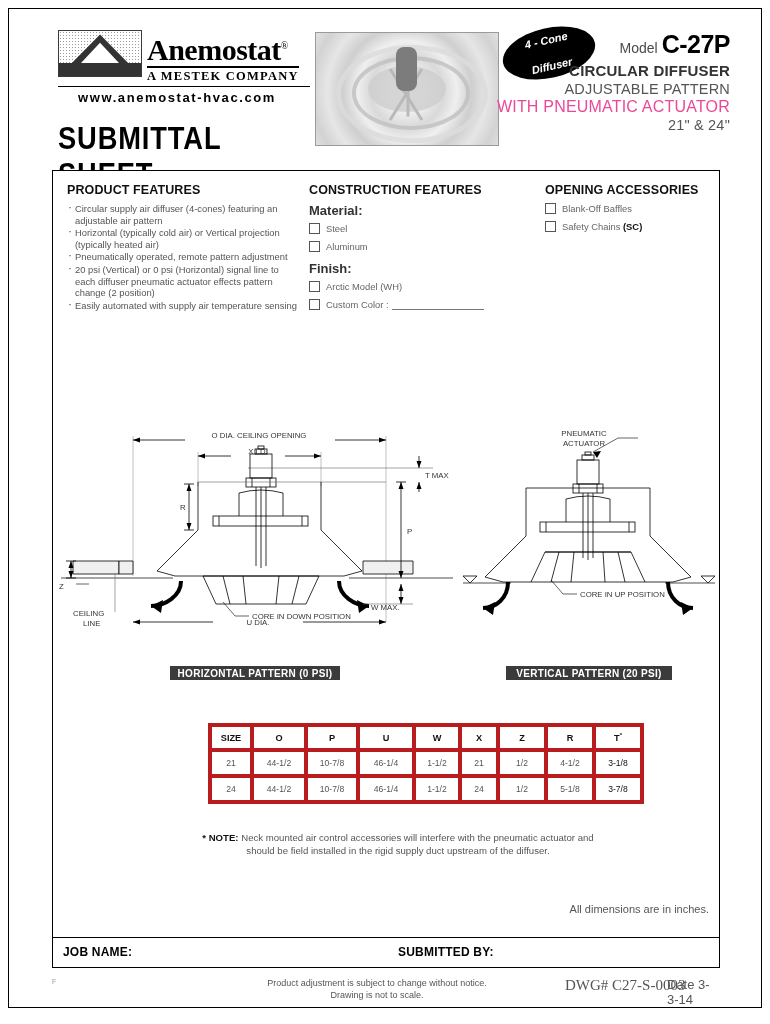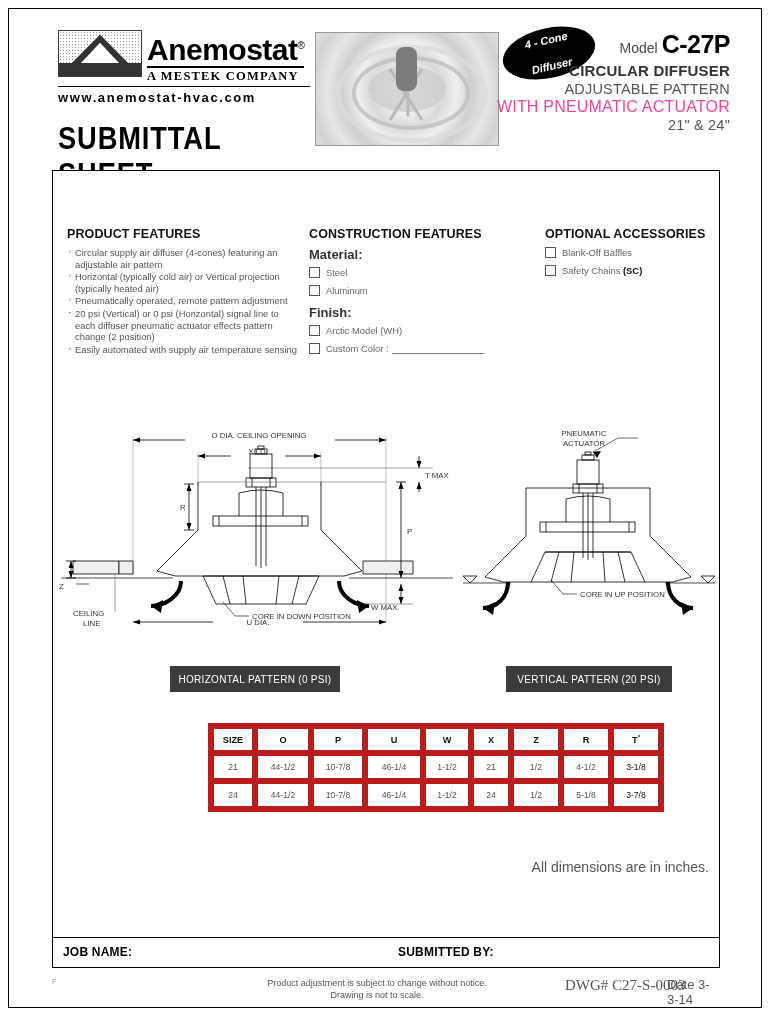--- a/index.html
+++ b/index.html
@@ -15,26 +15,26 @@
   .logo-block{position:absolute;left:8px;top:8px;width:255px;}
   .logo-row{display:flex;align-items:flex-start;}
   .logo-mark{width:82px;height:45px;border:1px solid #3a3a3a;position:relative;overflow:hidden;background:#fff;flex:none;}
   .logo-mark .dots{position:absolute;inset:0;background-image:radial-gradient(#9a9a9a 0.7px, transparent 0.8px);background-size:3px 3px;}
   .logo-mark .tri-dark{position:absolute;left:0;bottom:0;width:100%;height:100%;
       background:#333;clip-path:polygon(0% 100%, 50% 8%, 100% 100%);}
   .logo-mark .tri-white{position:absolute;left:0;bottom:0;width:100%;height:100%;
       background:#fff;clip-path:polygon(12% 100%, 50% 26%, 88% 100%);}
   .logo-mark .band{position:absolute;left:0;bottom:0;width:100%;height:13px;background:#333;}
   .logo-text{margin-left:5px;padding-top:1px;}
-  .brand{font-family:Liberation Sans, sans-serif;font-weight:bold;font-size:30px;line-height:30px;letter-spacing:-0.5px;}
+  .brand{font-family:Liberation Serif, serif;font-weight:bold;font-size:30px;line-height:30px;letter-spacing:-0.5px;}
   .brand sup{font-size:10px;vertical-align:super;font-weight:normal;}
   .brand-rule{border-top:2px solid #000;margin-top:1px;}
   .brand-sub{font-family:"Liberation Serif",serif;font-weight:bold;font-size:12.5px;letter-spacing:1.2px;margin-top:1px;}
   .brand-rule2{border-top:1px solid #000;margin-top:2px;width:252px;}
-  .website{font-size:13px;font-weight:bold;letter-spacing:1.6px;margin-top:3px;}
+  .website{font-size:13px;font-weight:bold;letter-spacing:1.6px;margin-top:3px;margin-left:20px;}
   .submittal{font-family:"Liberation Sans",sans-serif;font-weight:bold;font-size:31px;letter-spacing:1px;margin-top:16px;
       transform:scaleX(0.88);transform-origin:left center;}
 
   .photo{position:absolute;left:265px;top:10px;width:182px;height:112px;border:1px solid #9a9a9a;background:#e9e9e9;overflow:hidden;}
   .photo .bg{position:absolute;inset:0;background:
       radial-gradient(circle at 50% 52%, #f7f7f7 0%, #f1f1f1 18%, #d9d9d9 34%, #efefef 46%, #cfcfcf 60%, #e6e6e6 74%, #d2d2d2 88%, #e2e2e2 100%);}
   .photo .ring1{position:absolute;left:20px;top:12px;width:142px;height:88px;border-radius:50%;border:5px solid #dcdcdc;opacity:.85;}
   .photo .ring2{position:absolute;left:36px;top:23px;width:110px;height:66px;border-radius:50%;border:4px solid #bfbfbf;opacity:.8;}
   .photo .ring3{position:absolute;left:52px;top:33px;width:78px;height:46px;border-radius:50%;background:#cdcdcd;opacity:.8;}
   .photo .act{position:absolute;left:80px;top:14px;width:21px;height:44px;border-radius:8px;background:#7c7c7c;}
@@ -52,62 +52,62 @@
   .model-line b{font-size:25px;color:#000;font-weight:bold;letter-spacing:-0.5px;margin-left:4px;}
   .hdr2{font-size:15px;font-weight:bold;color:#333;margin-top:3px;letter-spacing:.2px;}
   .hdr3{font-size:14.5px;color:#555;margin-top:2px;letter-spacing:.2px;}
   .hdr4{font-size:16px;color:#ec4899;margin-top:1px;letter-spacing:.2px;}
   .hdr5{font-size:14.5px;color:#555;margin-top:1px;letter-spacing:.2px;}
 
   
   .content{position:absolute;left:52px;top:170px;width:668px;height:768px;border:1px solid #000;box-sizing:border-box;background:#fff;}
 
   .cols{position:absolute;left:14px;top:12px;width:645px;}
-  .col{position:absolute;top:0;margin-top:44px;}
+  .col{position:absolute;top:0;}
   .c1{left:0;width:232px;}
   .c2{left:242px;width:210px;}
   .c3{left:478px;width:200px;}
   .col h3{font-size:12.5px;font-weight:bold;margin:0 0 6px 0;letter-spacing:.1px;color:#111;}
   .bullets{margin:0;padding:0;list-style:none;}
   .bullets li{font-size:9.4px;line-height:11.6px;color:#555;margin-bottom:1px;padding-left:8px;position:relative;}
   .bullets li:before{content:"\00b7";position:absolute;left:1px;top:-1px;font-size:12px;color:#555;}
   .sublabel{font-size:13px;font-weight:bold;color:#333;margin:0 0 5px 0;}
   .sublabel.sp{margin-top:9px;}
   .chk{display:flex;align-items:flex-end;margin-bottom:7px;}
   .chk .box{width:9px;height:9px;border:1px solid #555;background:#fff;flex:none;margin-right:6px;}
   .chk .lb{font-size:9.4px;color:#666;}
   .chk .lb b{color:#111;}
   .chk .rule{display:inline-block;border-bottom:1px solid #777;width:92px;margin-left:3px;height:7px;}
 
   
   .draw{position:absolute;left:0;top:255px;width:668px;height:230px;}
   .draw svg{display:block;}
 
   
-  .bar{position:absolute;background:#3b3b3b;color:#fff;font-size:10px;font-weight:normal;
-       letter-spacing:.3px;display:flex;align-items:center;justify-content:center;height:26px;}
+  .bar{position:absolute;background:#3b3b3b;color:#fff;font-size:10px;font-weight:bold;
+       letter-spacing:.3px;display:flex;align-items:center;justify-content:center;height:14px;}
   .bar-l{left:117px;top:495px;width:170px;}
   .bar-r{left:453px;top:495px;width:166px;text-align:center;}
 
   
   .tblwrap{position:absolute;left:155px;top:552px;}
   table{border-collapse:collapse;}
-  th,td{border:6px solid #b91c1c;font-size:8.6px;text-align:center;padding:0;height:22px;color:#555;}
+  th,td{border:4px solid #b91c1c;font-size:8.6px;text-align:center;padding:0;height:22px;color:#555;}
   th{font-weight:bold;color:#111;font-size:9.2px;height:21px;}
   th sup{font-size:6px;}
   .cw-size{width:38px;} .cw-o{width:50px;} .cw-p{width:48px;} .cw-u{width:52px;}
   .cw-w{width:42px;} .cw-x{width:34px;} .cw-z{width:44px;} .cw-r{width:44px;} .cw-t{width:44px;}
   tbody td:last-child{color:#111;font-weight:normal;}
 
   
   .note{position:absolute;left:95px;top:660px;width:500px;font-size:9.6px;line-height:13px;color:#555;text-align:center;}
   .note .lead{color:#111;font-weight:bold;}
   .note .l2{display:block;}
 
-  .alldim{position:absolute;right:10px;top:688px;font-size:14px;color:#555;}
+  .alldim{position:absolute;right:10px;top:732px;font-size:11px;color:#555;}
 
   
   .jobrow{position:absolute;left:52px;top:938px;width:668px;height:30px;border:1px solid #000;border-top:none;box-sizing:border-box;}
   .jobname{position:absolute;left:10px;top:7px;font-size:12px;font-weight:bold;letter-spacing:.2px;}
   .subby{position:absolute;left:345px;top:7px;font-size:12px;font-weight:bold;letter-spacing:.2px;}
 
   
   .footer{position:absolute;left:52px;top:977px;width:668px;}
   .f-left{position:absolute;left:0;top:1px;font-size:7px;color:#999;}
   .f-center{position:absolute;left:160px;top:0;width:330px;text-align:center;font-size:9px;color:#555;line-height:12px;}
@@ -202,21 +202,21 @@
           <span class="lb">Arctic Model (WH)</span>
         </div>
         <div class="chk">
           <span class="box"></span>
           <span class="lb">Custom Color :</span>
           <span class="rule"></span>
         </div>
       </div>
 
       <div class="col c3">
-        <h3>OPTIONAL ACCESSORIES</h3>
+        <h3>OPENING ACCESSORIES</h3>
         <div class="chk">
           <span class="box"></span>
           <span class="lb">Blank-Off Baffles</span>
         </div>
         <div class="chk">
           <span class="box"></span>
           <span class="lb"><span>Safety Chains</span> <b>(SC)</b></span>
         </div>
       </div>
     </div>
@@ -422,20 +422,25 @@
             <td>1-1/2</td>
             <td>24</td>
             <td>1/2</td>
             <td>5-1/8</td>
             <td>3-7/8</td>
           </tr>
         </tbody>
       </table>
     </div>
 
+    <div class="note">
+      <span class="lead">* NOTE:</span>
+      <span>Neck mounted air control accessories will interfere with the pneumatic actuator and</span>
+      <span class="l2">should be field installed in the rigid supply duct upstream of the diffuser.</span>
+    </div>
 
     <div class="alldim">All dimensions are in inches.</div>
   </div>
 
   <div class="jobrow">
     <div class="jobname">JOB NAME:</div>
     <div class="subby">SUBMITTED BY:</div>
   </div>
 
   <div class="footer">

